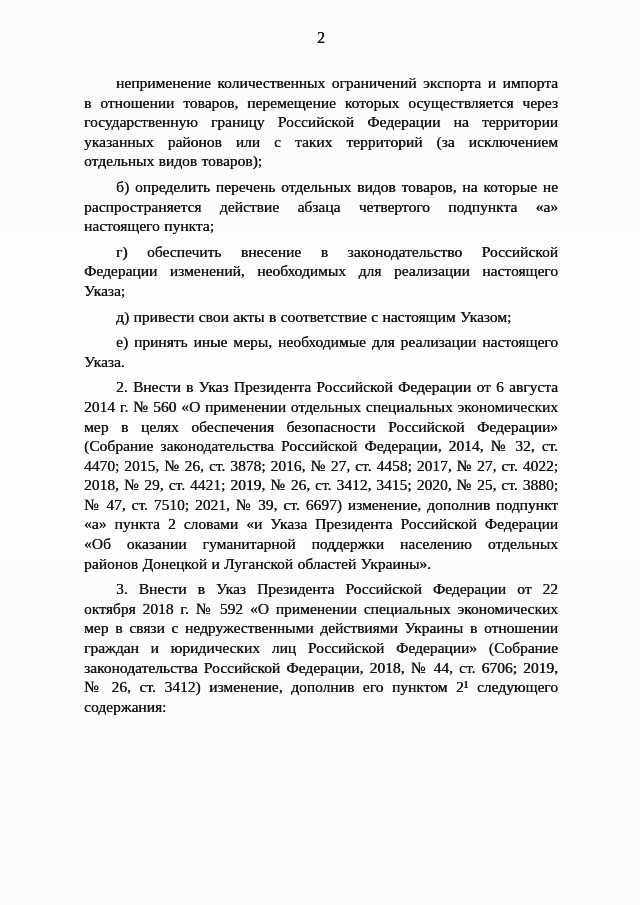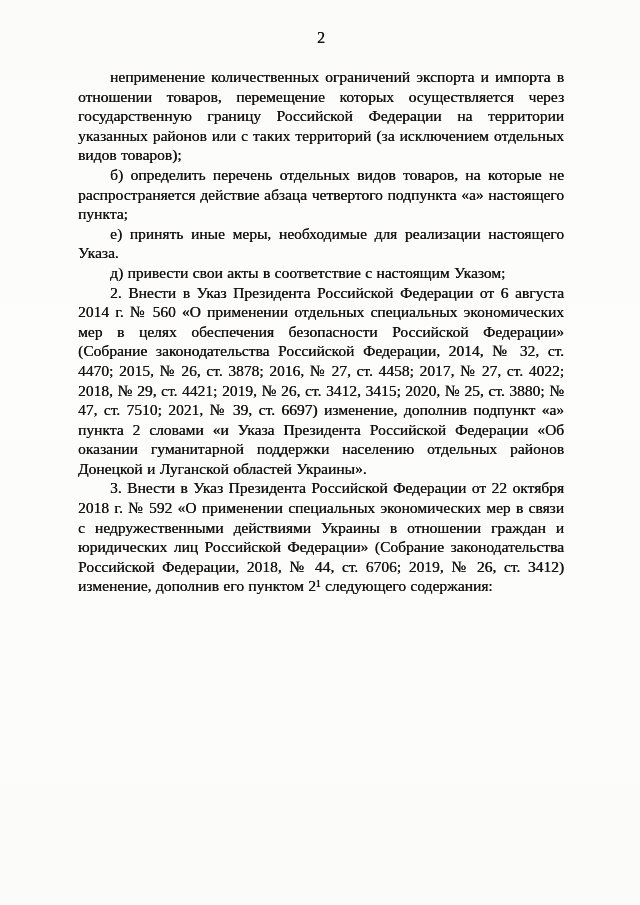--- a/index.html
+++ b/index.html
@@ -32,32 +32,33 @@
     position: absolute;
     top: 67px;
     left: 78px;
     width: 486px;
     font-size: 15.5px;
     line-height: 19.6px;
     text-align: justify;
     text-shadow: 0.3px 0 currentColor;
   }
   .doc-body p.para {
-    margin: 0;
+    margin: 6px;
     padding: 0;
     text-indent: 32px;
     word-spacing: 0.5px;
   }
 </style>
 </head>
 <body>
 
 <div class="sheet" style="color: rgb(23, 21, 19);">
   <div class="page-number">2</div>
   <div class="doc-body">
       <p class="para">неприменение количественных ограничений экспорта и импорта в отношении товаров, перемещение которых осуществляется через государственную границу Российской Федерации на территории указанных районов или с таких территорий (за исключением отдельных видов товаров);</p>
       <p class="para">б) определить перечень отдельных видов товаров, на которые не распространяется действие абзаца четвертого подпункта «а» настоящего пункта;</p>
+      <p class="para">г) обеспечить внесение в законодательство Российской Федерации изменений, необходимых для реализации настоящего Указа;</p>
+      <p class="para">д) привести свои акты в соответствие с настоящим Указом;</p>
       <p class="para">е) принять иные меры, необходимые для реализации настоящего Указа.</p>
-      <p class="para">д) привести свои акты в соответствие с настоящим Указом;</p>
       <p class="para">2. Внести в Указ Президента Российской Федерации от 6 августа 2014 г. № 560 «О применении отдельных специальных экономических мер в целях обеспечения безопасности Российской Федерации» (Собрание законодательства Российской Федерации, 2014, № 32, ст. 4470; 2015, № 26, ст. 3878; 2016, № 27, ст. 4458; 2017, № 27, ст. 4022; 2018, № 29, ст. 4421; 2019, № 26, ст. 3412, 3415; 2020, № 25, ст. 3880; № 47, ст. 7510; 2021, № 39, ст. 6697) изменение, дополнив подпункт «а» пункта 2 словами «и Указа Президента Российской Федерации «Об оказании гуманитарной поддержки населению отдельных районов Донецкой и Луганской областей Украины».</p>
       <p class="para">3. Внести в Указ Президента Российской Федерации от 22 октября 2018 г. № 592 «О применении специальных экономических мер в связи с недружественными действиями Украины в отношении граждан и юридических лиц Российской Федерации» (Собрание законодательства Российской Федерации, 2018, № 44, ст. 6706; 2019, № 26, ст. 3412) изменение, дополнив его пунктом 2¹ следующего содержания:</p>
     </div>
 </div>
 
 </body></html>

